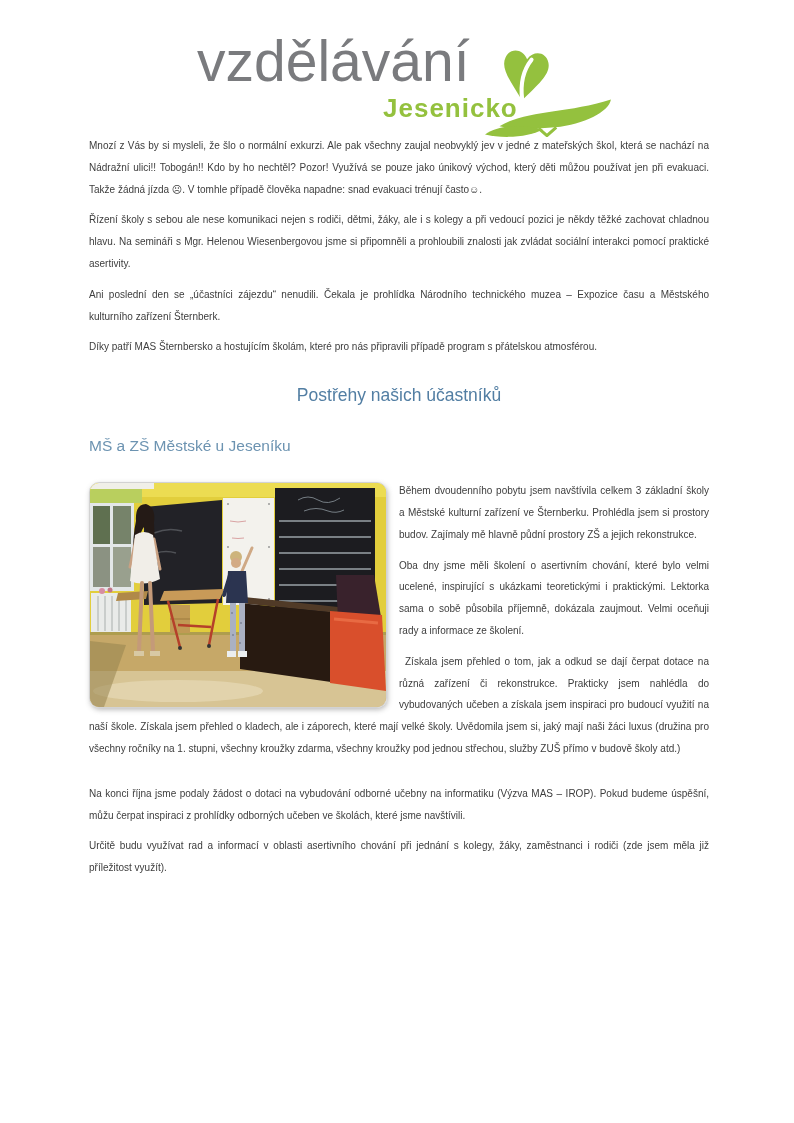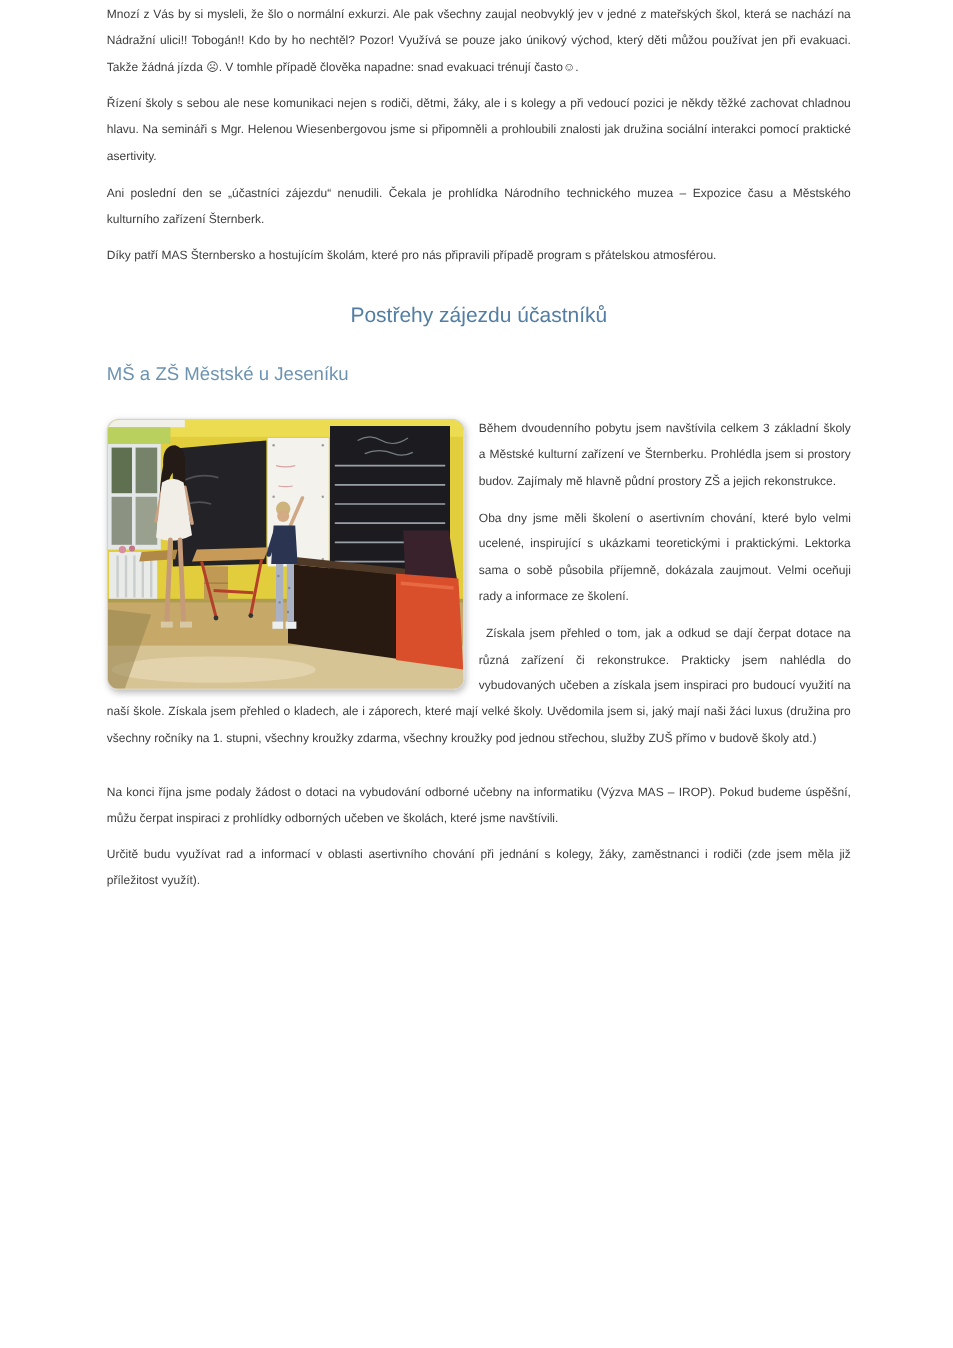--- a/index.html
+++ b/index.html
@@ -27,29 +27,44 @@
   .photo svg{display:block;width:100%;height:100%;}
   p.indent{text-indent:6px;}
   p.closing{clear:both;margin-top:23px;}
   p.nomargin{margin-bottom:0;}
 </style>
 </head>
 <body>
 
 <div class="page">
 
+  <header class="logo">
+    <div class="logo-word">vzdělávání</div>
+    <div class="logo-region">Jesenicko</div>
+    <svg class="logo-heart" viewBox="0 0 60 66" aria-hidden="true">
+      <g transform="rotate(7 30 32)">
+        <path d="M30 13 C24 2 10 2 6 14 C2 26 13 38 30 59 C47 38 58 26 54 14 C50 2 36 2 30 13 Z" fill="#94c13e"></path>
+        <path d="M30 58 C26 42 27 26 35 13" stroke="#ffffff" stroke-width="4.5" fill="none" stroke-linecap="round"></path>
+      </g>
+    </svg>
+    <svg class="logo-book" viewBox="0 0 124 36" aria-hidden="true">
+      <path d="M14 26 C40 10 78 14 122 0 C120 12 96 24 68 27 C48 29 28 29 14 26 Z" fill="#94c13e"></path>
+      <path d="M0 34 C14 24 38 24 56 29 C44 37 16 38 0 34 Z" fill="#94c13e"></path>
+      <path d="M52 28 L60 35 L69 27" fill="none" stroke="#94c13e" stroke-width="3"></path>
+    </svg>
+  </header>
 
   <main class="content">
 
     <p class="body" style="margin-top:2px;">Mnozí z Vás by si mysleli, že šlo o normální exkurzi. Ale pak všechny zaujal neobvyklý jev v jedné z mateřských škol, která se nachází na Nádražní ulici!! Tobogán!! Kdo by ho nechtěl? Pozor! Využívá se pouze jako únikový východ, který děti můžou používat jen při evakuaci. Takže žádná jízda ☹. V tomhle případě člověka napadne: snad evakuaci trénují často☺.</p>
-    <p class="body">Řízení školy s sebou ale nese komunikaci nejen s rodiči, dětmi, žáky, ale i s kolegy a při vedoucí pozici je někdy těžké zachovat chladnou hlavu.  Na semináři s Mgr. Helenou Wiesenbergovou jsme si připomněli a prohloubili znalosti jak družina sociální interakci pomocí praktické asertivity.</p>
+    <p class="body">Řízení školy s sebou ale nese komunikaci nejen s rodiči, dětmi, žáky, ale i s kolegy a při vedoucí pozici je někdy těžké zachovat chladnou hlavu.  Na semináři s Mgr. Helenou Wiesenbergovou jsme si připomněli a prohloubili znalosti jak zvládat sociální interakci pomocí praktické asertivity.</p>
     <p class="body">Ani poslední den se „účastníci zájezdu“ nenudili. Čekala je prohlídka Národního technického muzea – Expozice času a Městského kulturního zařízení Šternberk.</p>
     <p class="body">Díky patří MAS Šternbersko a hostujícím školám, které pro nás připravili případě program s přátelskou atmosférou.</p>
 
-    <h1 class="section-title">Postřehy zájezdu účastníků</h1>
+    <h1 class="section-title">Postřehy našich účastníků</h1>
 
     <h2 class="article-subtitle">MŠ a ZŠ Městské u Jeseníku</h2>
 
     <section class="article">
 
       <figure class="photo">
         <svg viewBox="0 0 296 224" preserveAspectRatio="none" role="img">
 
           <rect x="0" y="0" width="296" height="154" fill="#e2ce3c"></rect>
           <rect x="0" y="0" width="296" height="14" fill="#ecdc52"></rect>

